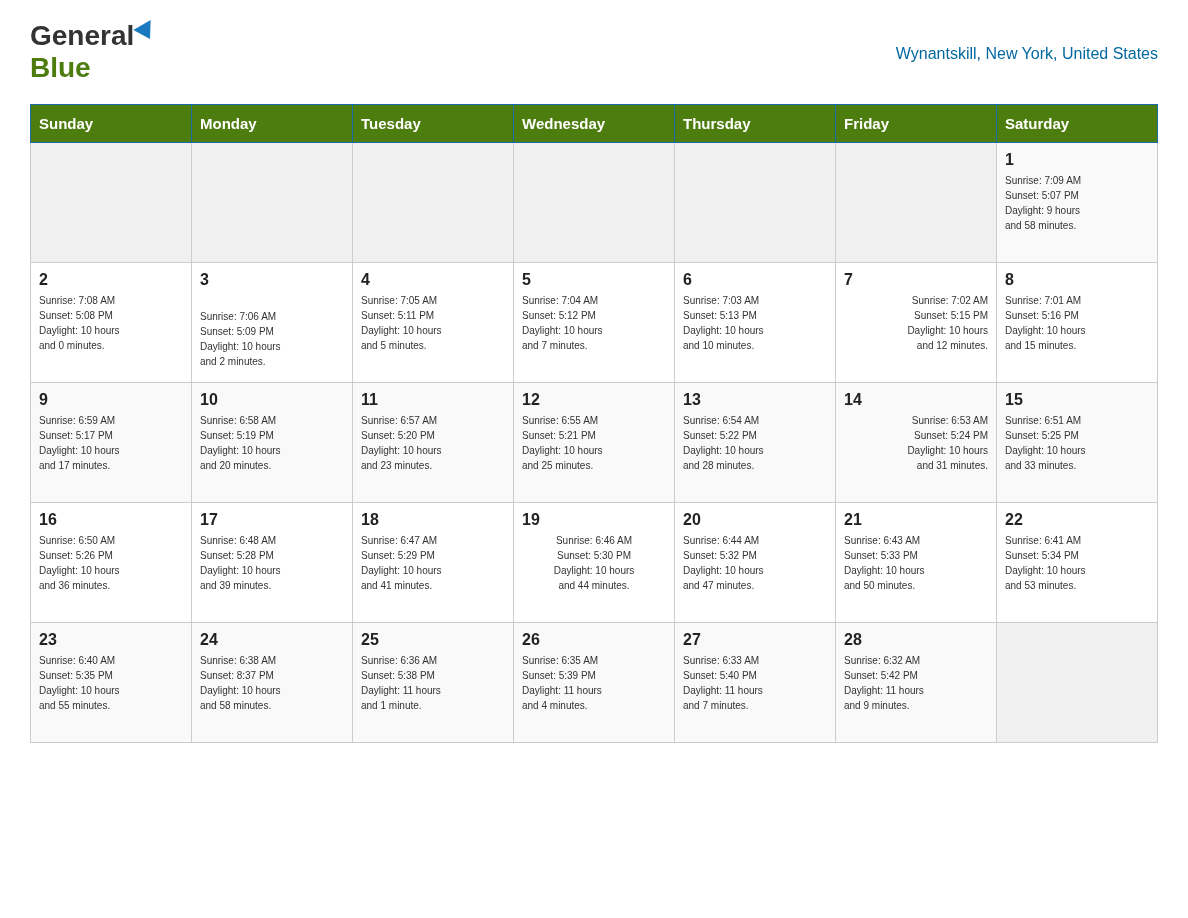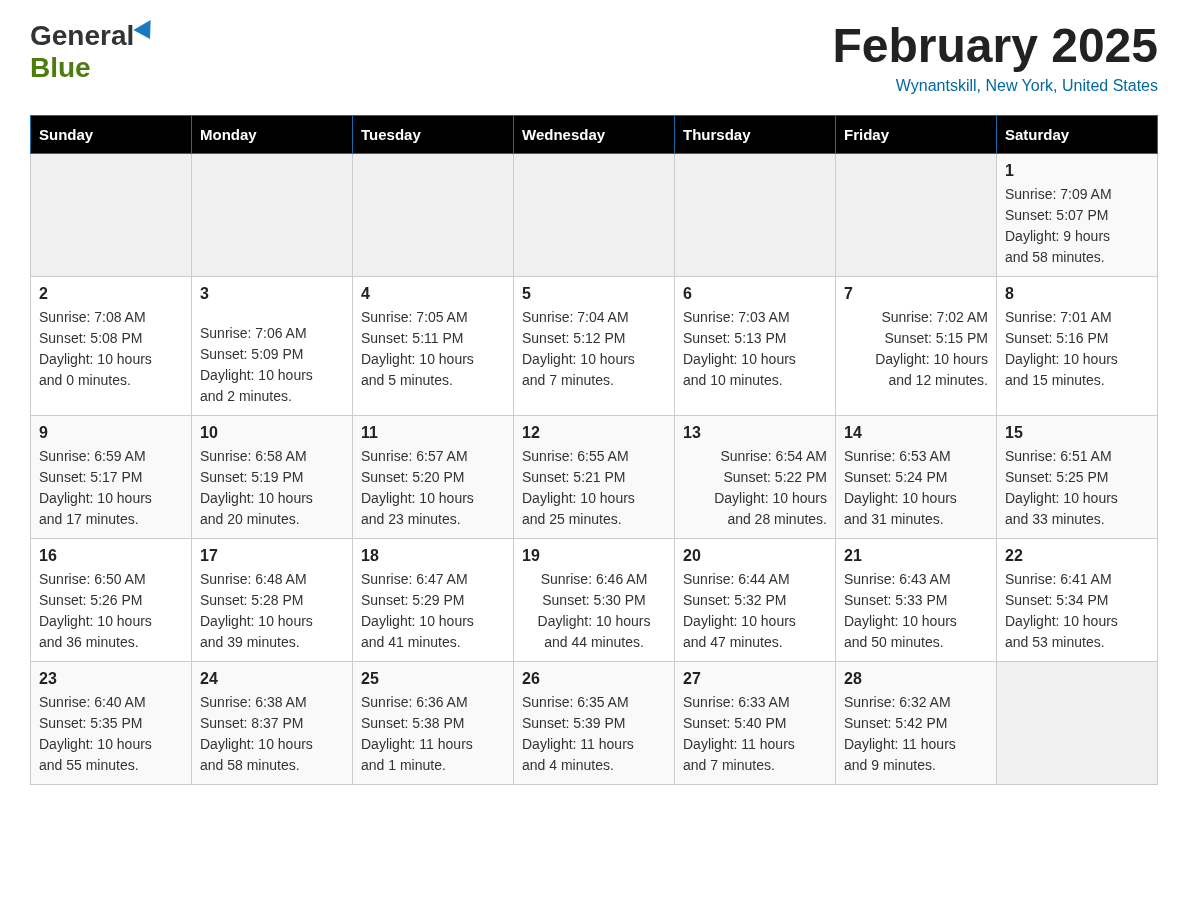--- a/index.html
+++ b/index.html
@@ -5,21 +5,21 @@
     * { box-sizing: border-box; margin: 0; padding: 0; }
     body {
       font-family: Arial, sans-serif;
       background: #fff;
       padding: 20px 30px;
       color: #333;
     }
     .header {
       display: flex;
       justify-content: space-between;
-      align-items: flex-start;
+      align-items: center;
       margin-bottom: 20px;
     }
     .logo {
       display: flex;
       flex-direction: column;
       align-items: flex-start;
     }
     .logo-triangle {
       display: inline-block;
       width: 0;
@@ -46,21 +46,21 @@
       font-size: 16px;
       color: #0369a1;
       margin-top: 4px;
     }
     .calendar {
       width: 100%;
       border-collapse: collapse;
       border: 1px solid #ccc;
     }
     .calendar thead tr th {
-      background-color: #000000;
+      background-color: #4d7c0f;
       color: #fff;
       font-size: 15px;
       font-weight: bold;
       padding: 10px 8px;
       text-align: left;
       border: 1px solid #1a6ca8;
     }
     .calendar tbody tr td {
       vertical-align: top;
       border: 1px solid #ccc;
@@ -75,21 +75,21 @@
     .calendar tbody tr:nth-child(even) td {
       background-color: #fff;
     }
     .day-number {
       font-size: 16px;
       font-weight: bold;
       color: #222;
       margin-bottom: 4px;
     }
     .day-info {
-      font-size: 14px;
+      font-size: 10px;
       color: #333;
       line-height: 1.5;
     }
     .empty-cell {
       background-color: #f0f0f0 !important;
     }
     .logo-row {
       display: flex;
       align-items: center;
     }
@@ -113,21 +113,20 @@
           <span style="font-size:28px;font-weight:bold;color:#333;">General</span>
           <span class="logo-triangle"></span>
         </div>
         <div>
           <span style="font-size:28px;font-weight:bold;color:#4d7c0f;">Blue</span>
         </div>
       </div>
     </div>
   </div>
   <div class="title-block">
-    <div class="main-title">February 2025</div>
     <div class="subtitle">Wynantskill, New York, United States</div>
   </div>
 </div>
 
 <table class="calendar">
   <thead>
     <tr>
     <th>Sunday</th>
         <th>Monday</th>
         <th>Tuesday</th>
@@ -228,28 +227,28 @@
         </td>
         <td>
           <div class="day-number">12</div>
           <div class="day-info" style="white-space: pre-line;">Sunrise: 6:55 AM
 Sunset: 5:21 PM
 Daylight: 10 hours
 and 25 minutes.</div>
         </td>
         <td>
           <div class="day-number">13</div>
-          <div class="day-info" style="white-space: pre-line; text-align: right;">Sunrise: 6:54 AM
+          <div class="day-info" style="white-space: pre-line;">Sunrise: 6:54 AM
 Sunset: 5:22 PM
 Daylight: 10 hours
 and 28 minutes.</div>
         </td>
         <td>
           <div class="day-number">14</div>
-          <div class="day-info" style="white-space: pre-line;">Sunrise: 6:53 AM
+          <div class="day-info" style="white-space: pre-line; text-align: right;">Sunrise: 6:53 AM
 Sunset: 5:24 PM
 Daylight: 10 hours
 and 31 minutes.</div>
         </td>
         <td>
           <div class="day-number">15</div>
           <div class="day-info" style="white-space: pre-line;">Sunrise: 6:51 AM
 Sunset: 5:25 PM
 Daylight: 10 hours
 and 33 minutes.</div>

